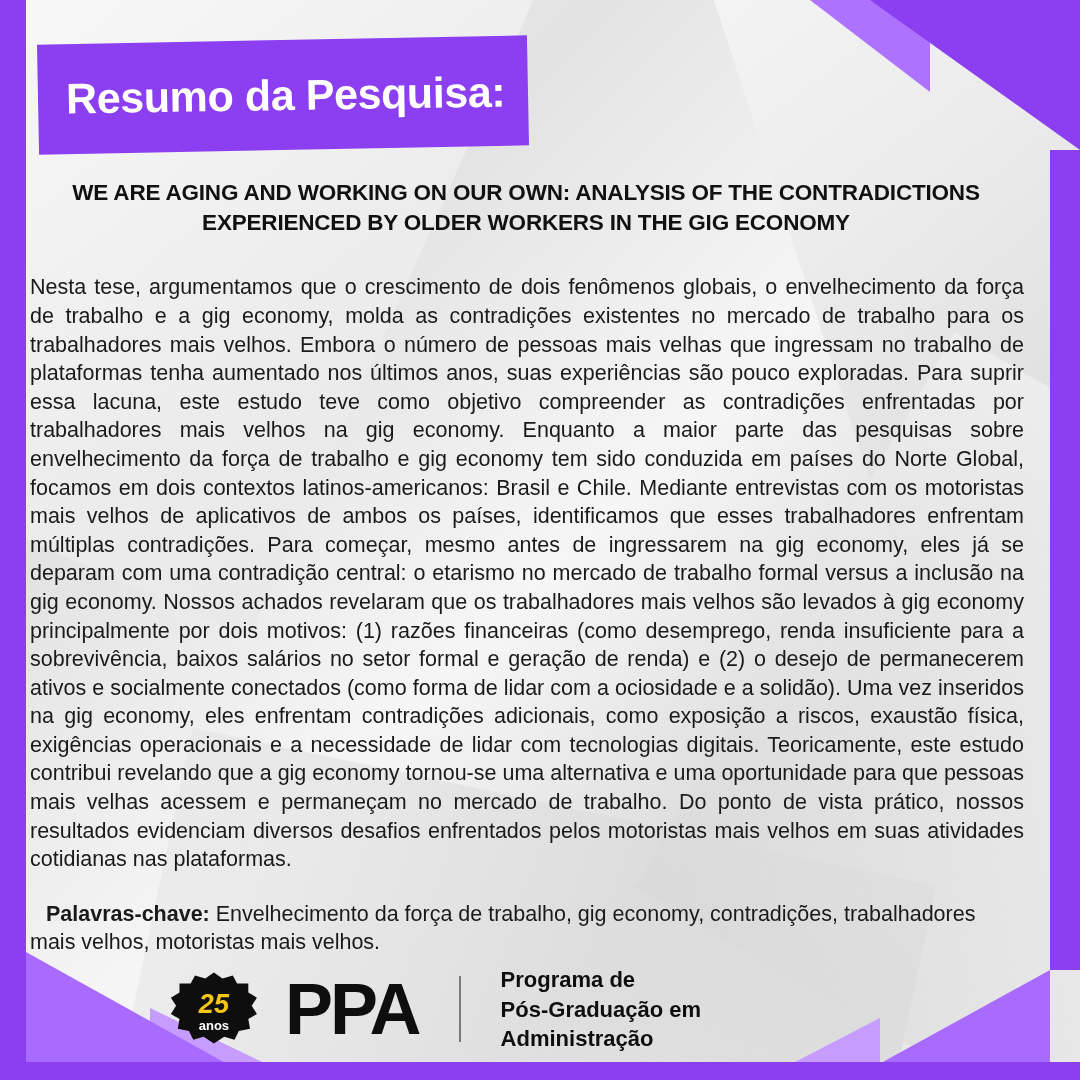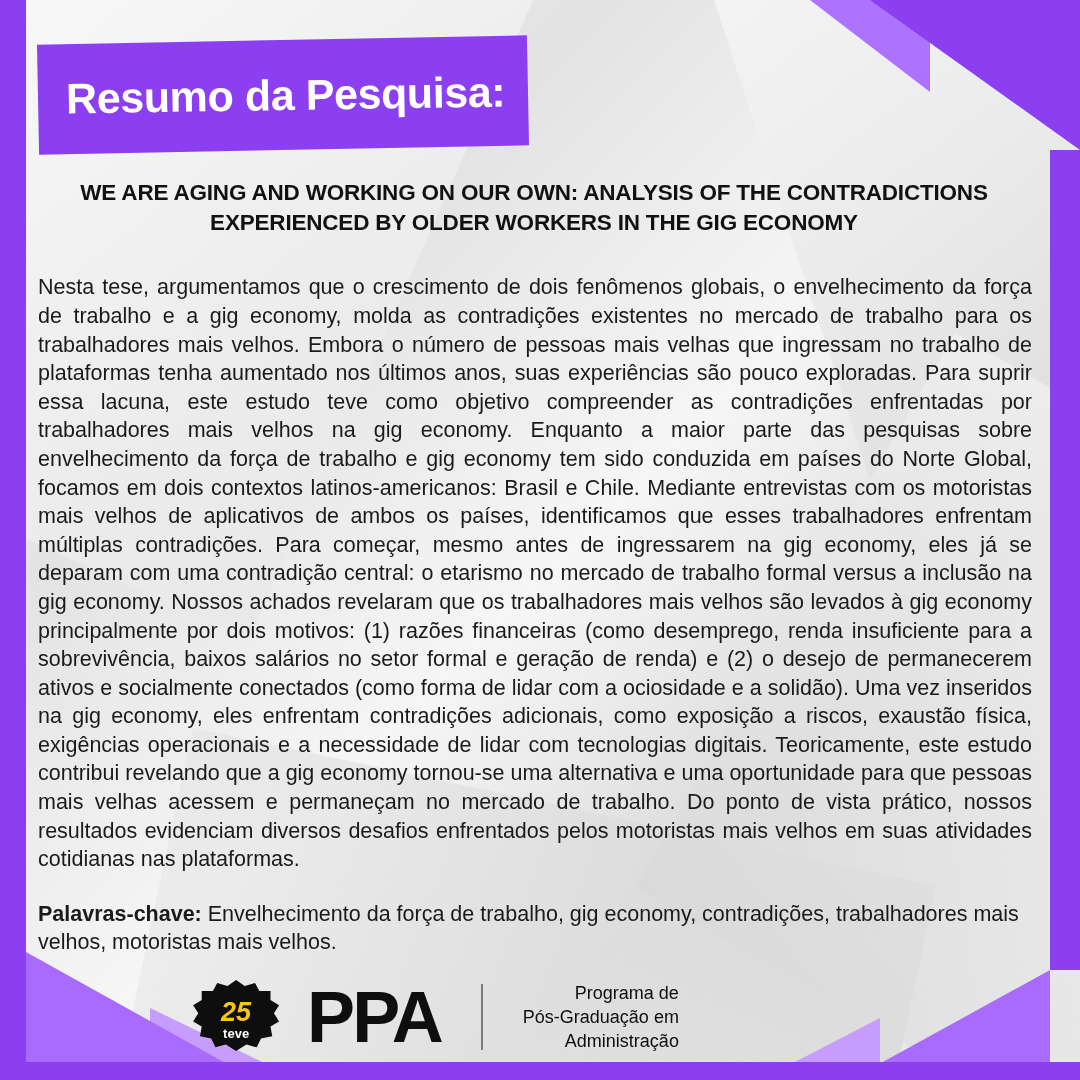--- a/index.html
+++ b/index.html
@@ -124,21 +124,21 @@
     letter-spacing: -0.4px;
     padding-left: 28px;
     transform: rotate(0.2deg);
     white-space: nowrap;
   }
 
   
   .content {
     position: absolute;
     top: 178px;
-    left: 34px;
+    left: 26px;
     width: 1024px;
     padding: 0 24px 0 0;
   }
 
   .paper-title {
     text-align: center;
     font-size: 22.5px;
     font-weight: bold;
     line-height: 1.32;
     color: #111111;
@@ -157,21 +157,21 @@
   }
 
   .keywords {
     margin-top: 26px;
     font-size: 21.5px;
     line-height: 1.33;
     color: #1a1a1a;
     text-align: left;
     padding: 0 2px 0 4px;
   }
-  .keywords-label { font-weight: bold; }
+  .keywords-label { font-weight: bold; margin-left: 16px; }
 
   
   .footer {
     position: absolute;
     bottom: 26px;
     left: 0;
     width: 872px;
     display: flex;
     justify-content: center;
     align-items: center;
@@ -225,25 +225,24 @@
   }
 
   .divider-line {
     width: 2px;
     height: 66px;
     background: #7a7a7a;
     margin: 0 12px;
   }
 
   .prog-text {
-    font-size: 18px;
-    font-weight: normal;
+    font-size: 22px;
+    font-weight: bold;
     color: #0e0e0e;
     line-height: 1.35;
-    text-align: right;
   }
 </style>
 </head>
 <body>
 
 <div class="canvas">
 
   <div class="bg-shape bg-diag-1"></div>
   <div class="bg-shape bg-diag-2"></div>
   <div class="bg-shape bg-diag-3"></div>
@@ -270,21 +269,21 @@
 
     <div class="keywords">
       <span class="keywords-label">Palavras-chave:</span><span> Envelhecimento da força de trabalho, gig economy, contradições, trabalhadores mais velhos, motoristas mais velhos.</span>
     </div>
   </div>
 
   <div class="footer">
     <div class="seal">
       <div class="seal-burst"></div>
       <div class="seal-25">25</div>
-      <div class="seal-anos">teve</div>
+      <div class="seal-anos">anos</div>
     </div>
 
     <div class="ppa-mark">PPA</div>
 
     <div class="divider-line"></div>
 
     <div class="prog-text">
       <div>Programa de</div>
       <div>Pós-Graduação em</div>
       <div>Administração</div>

